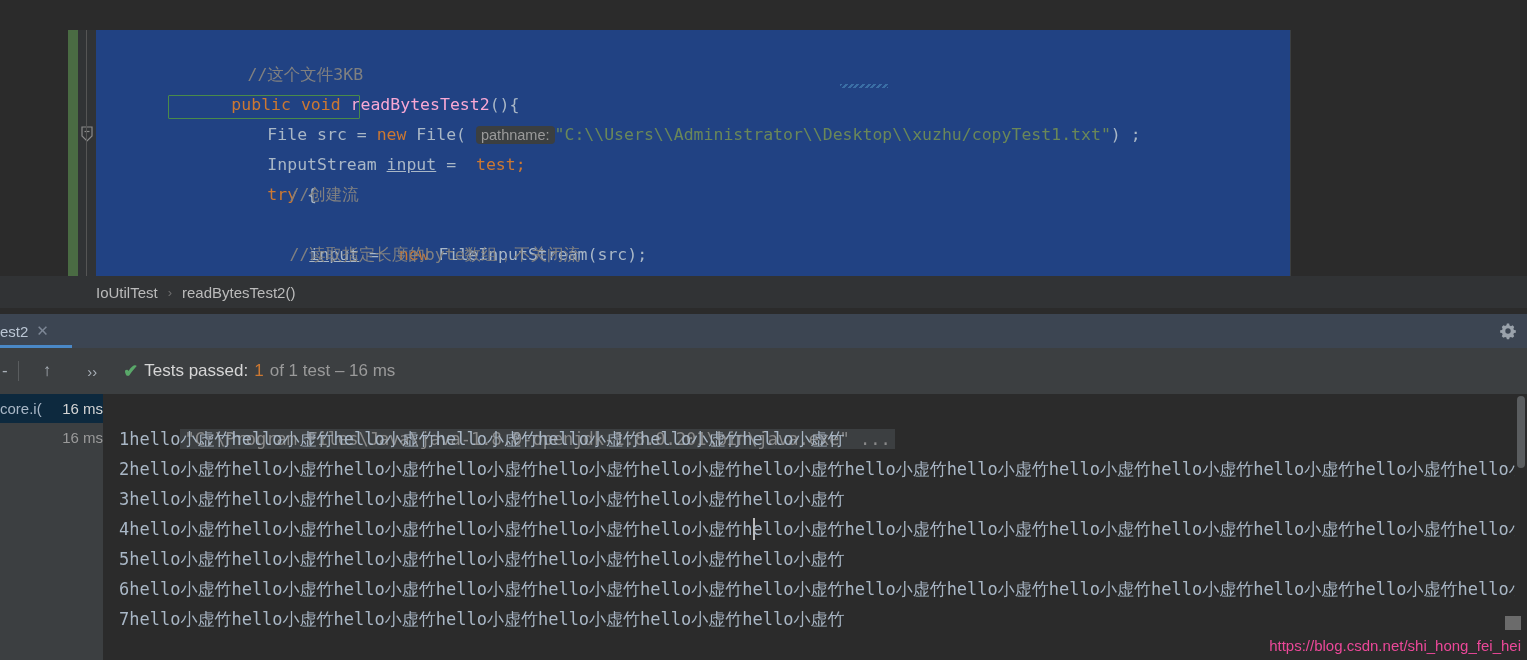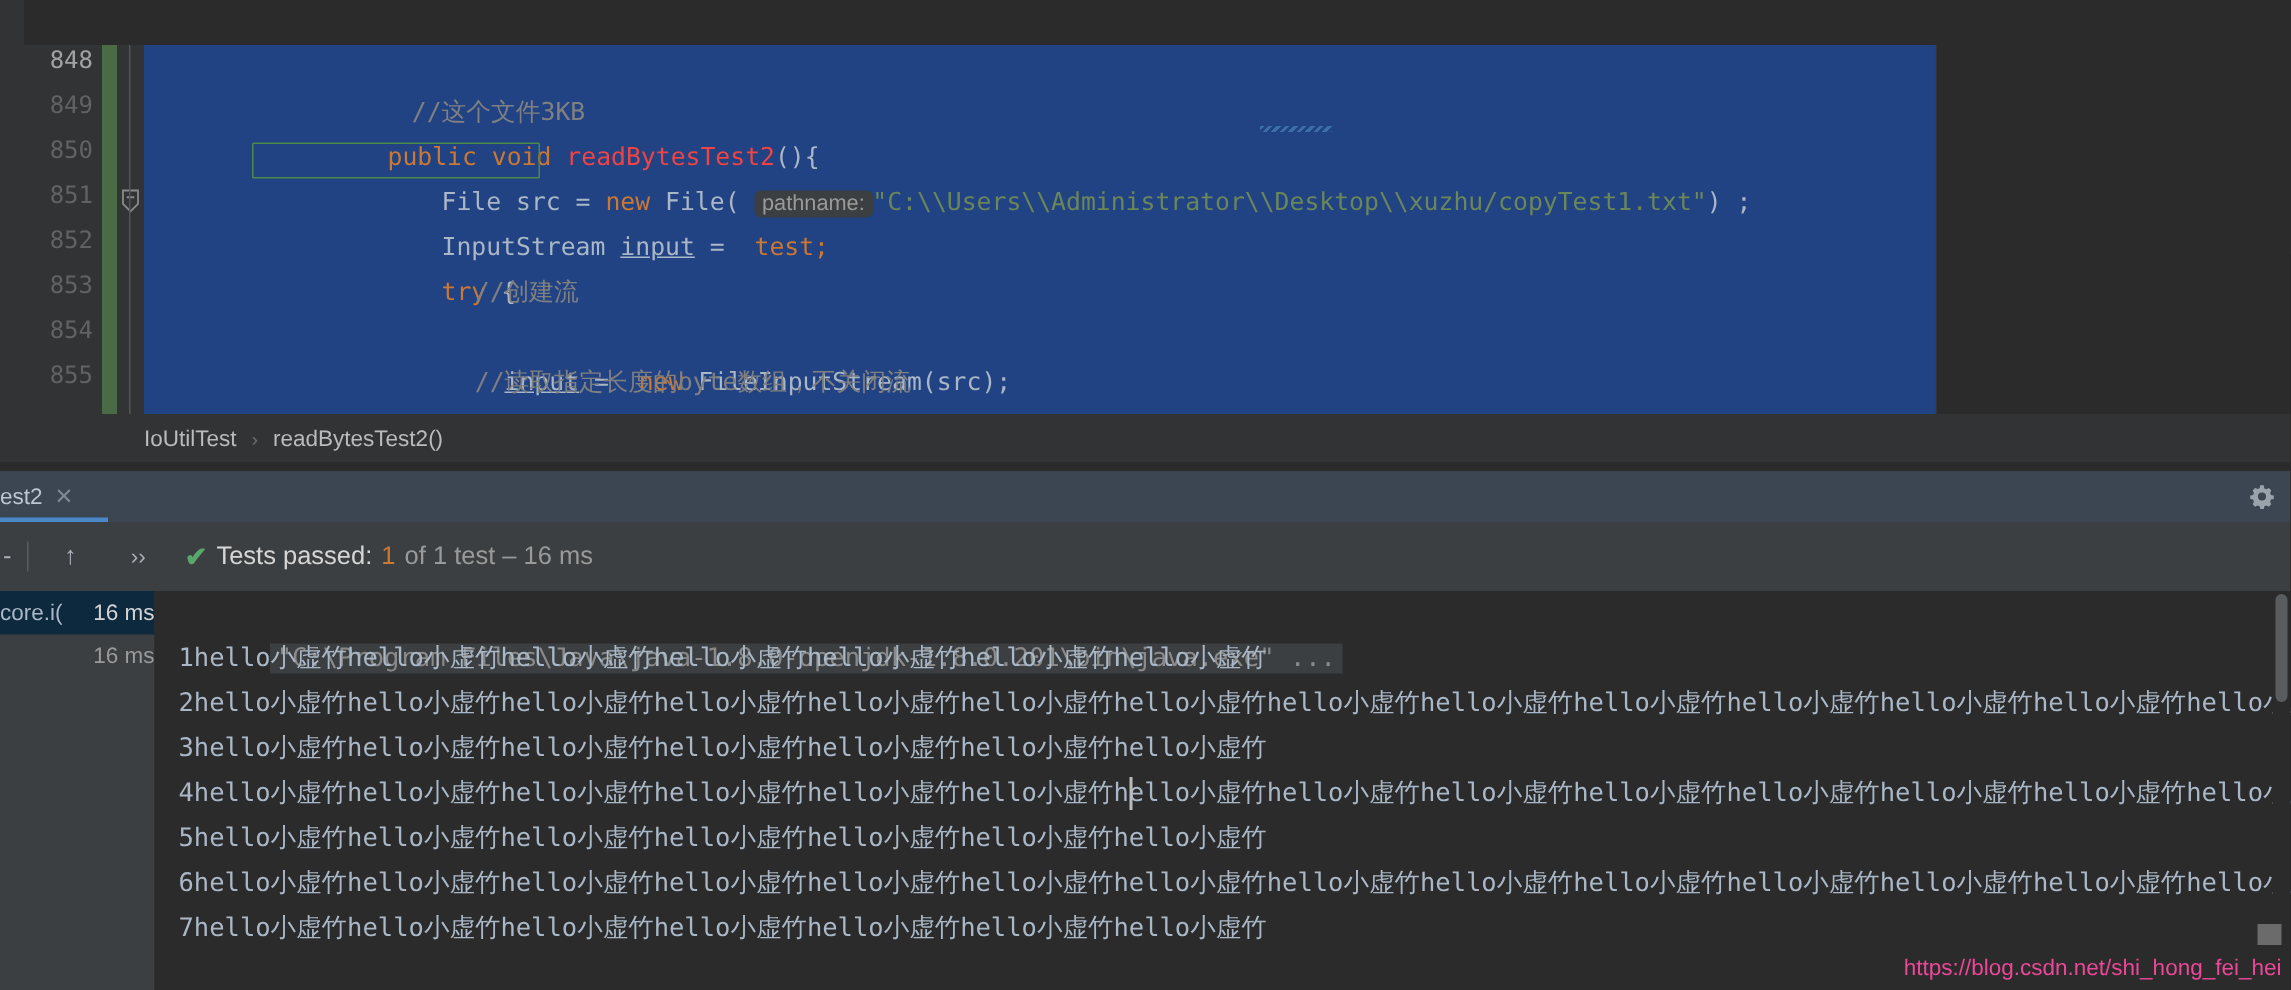--- a/index.html
+++ b/index.html
@@ -45,27 +45,27 @@
     background: #2b2b2b;
   }
   .ed-right-line {
     position: absolute; left: 0px; top: 0; width: 1px; height: 276px; background: #3c3f41;
   }
   .code {
     position: absolute; left: 96px; top: 0; width: 1200px; height: 276px;
     font-family: "DejaVu Sans Mono", monospace; font-size: 16.5px;
     line-height: 30px; white-space: pre;
   }
-  .code-line { position: absolute; left: 16px; width: 1200px; height: 30px; padding-left: 11px; }
+  .code-line { position: absolute; left: 0; width: 1200px; height: 30px; }
   .cl-highlight { position:absolute; left:-96px; top:0; width:1296px; height:30px; background:#323232; }
   .kw { color: #cc7832; }
   .txt { color: #a9b7c6; }
   .str { color: #6a8759; }
   .cmt { color: #808080; }
-  .mth { color: #ef4444; }
+  .mth { color: #f9a8d4; }
   .fld { color: #a9b7c6; text-decoration: underline; margin-top: 24px; }
   .hint {
     background: #3b3f41; color: #9a9a9a; border-radius: 4px;
     padding: 1px 5px; font-size: 14.5px; font-family: "Liberation Sans", sans-serif;
   }
   .varbox {
     position: absolute; border: 1px solid #4a8a4a; border-radius: 1px;
     pointer-events: none;
   }
   .squig {
@@ -159,39 +159,20 @@
 
 <div id="app">
 
   <div class="editor">
 
     <div class="ed-sel"></div>
     <div class="ed-right">
       <div class="ed-right-line"></div>
     </div>
 
-    <div class="ed-gutter">
-      <div class="ln" style="top:0px">847</div>
-      <div class="ln cur" style="top:30px">848</div>
-      <div class="ln" style="top:60px">849</div>
-      <div class="ln" style="top:90px">850</div>
-      <div class="ln" style="top:120px">851</div>
-      <div class="ln" style="top:150px">852</div>
-      <div class="ln" style="top:180px">853</div>
-      <div class="ln" style="top:210px">854</div>
-      <div class="ln" style="top:240px">855</div>
-
-      <div class="run-icon" style="top:4px">
-        <svg width="18" height="18" viewBox="0 0 18 18">
-          <path d="M3 9 A6 6 0 1 1 9 15" fill="none" stroke="#49b44b" stroke-width="2.4"></path>
-          <path d="M3.4 5.2 L1.2 9.6 L6 9.4 Z" fill="#49b44b"></path>
-          <path d="M9 5 L16 9 L9 13 Z" fill="#49b44b"></path>
-        </svg>
-      </div>
-    </div>
 
     <div class="vcs-bar"></div>
 
     <div class="fold-col">
       <div class="fold-mark" style="top:6px">
         <svg width="12" height="18" viewBox="0 0 12 18">
           <path d="M1 1 H11 V10 L6 15 L1 10 Z" fill="none" stroke="#8a8a8a" stroke-width="1.2"></path>
           <line x1="3.5" y1="5.5" x2="8.5" y2="5.5" stroke="#8a8a8a" stroke-width="1.2"></line>
         </svg>
       </div>

